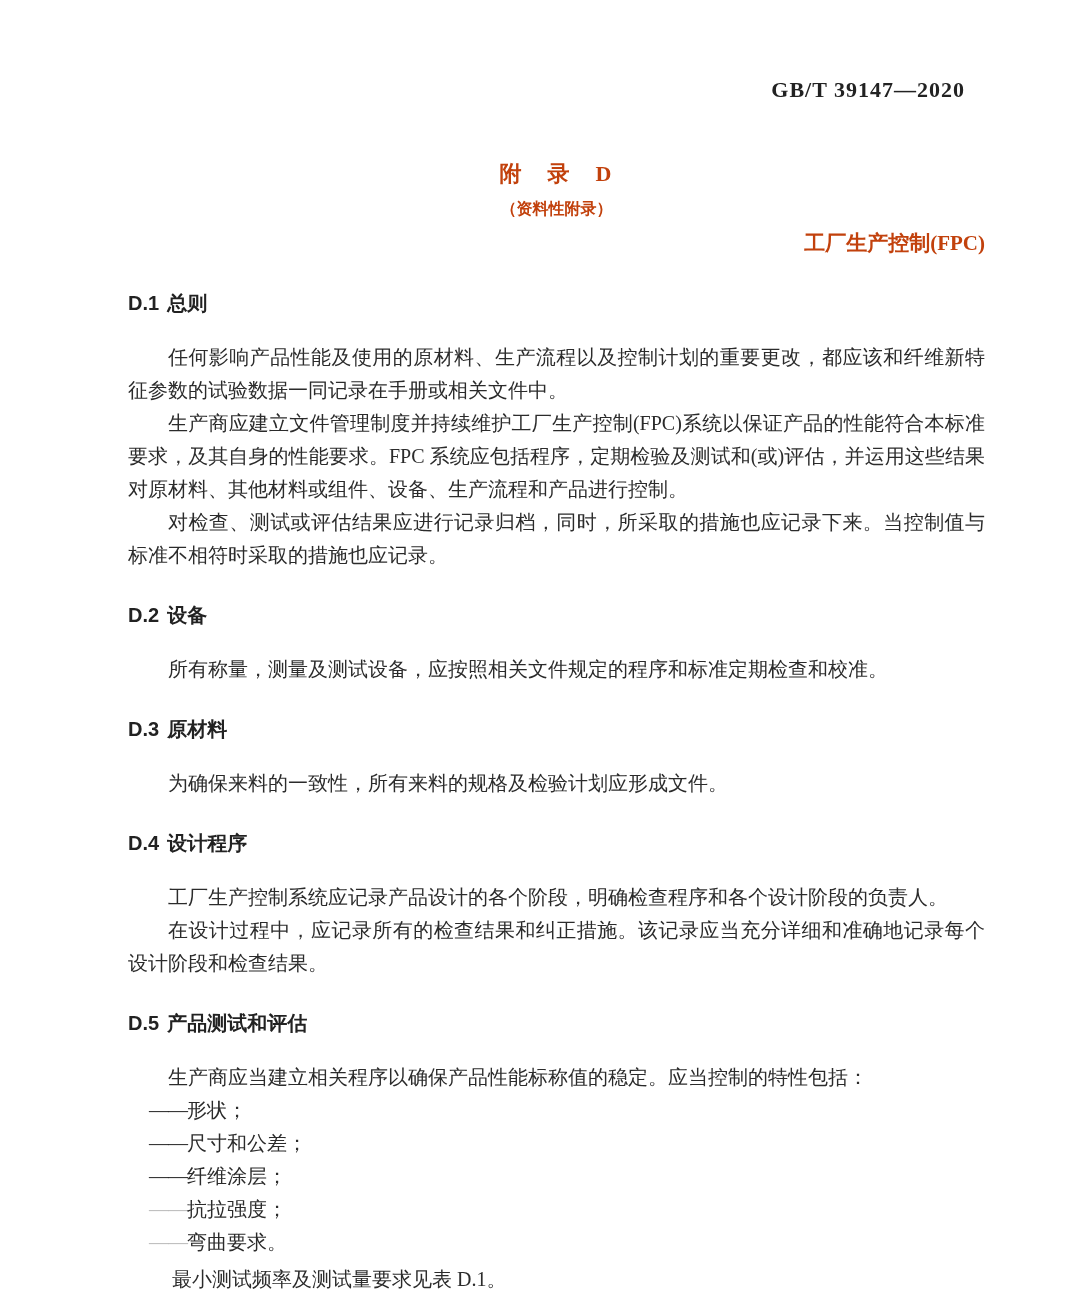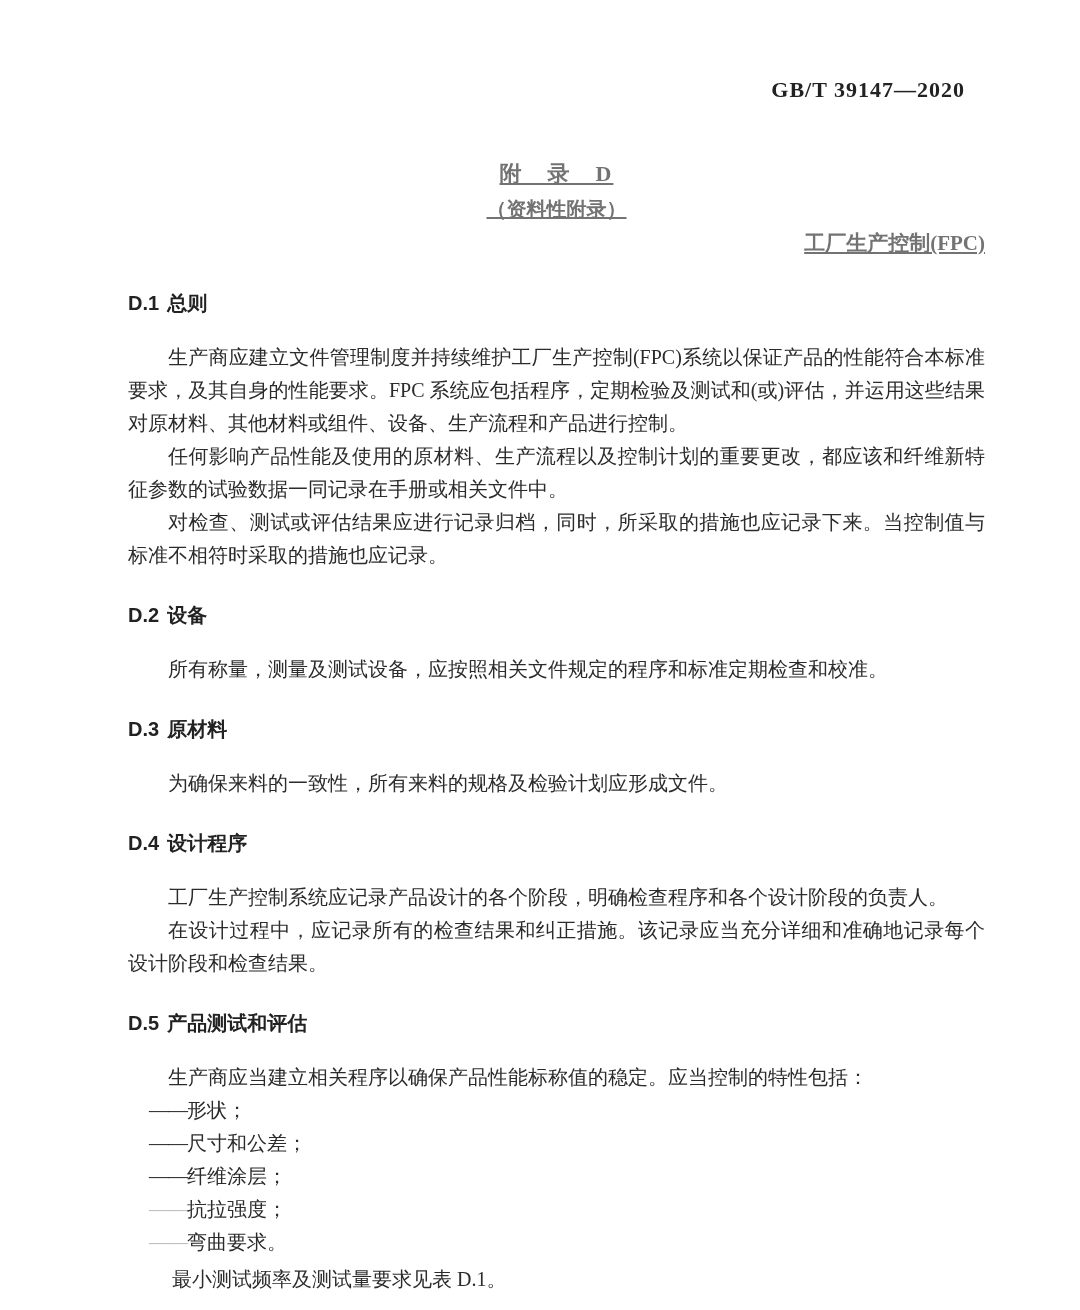--- a/index.html
+++ b/index.html
@@ -25,30 +25,29 @@
     font-weight: bold;
     font-size: 22px;
     letter-spacing: 1px;
     color: #222;
     line-height: 24px;
   }
   .appendix-title {
     margin-top: 54px;
     text-align: center;
     font-weight: bold;
-    color: #737373;
-    text-decoration: underline;
+    color: #c2410c;
   }
   .appendix-title .t1 {
     font-size: 22px;
     line-height: 36px;
     letter-spacing: 2px;
   }
   .appendix-title .t2 {
-    font-size: 20px;
+    font-size: 16px;
     line-height: 34px;
   }
   .appendix-title .t3 {
     font-size: 21px;
     line-height: 34px;
     text-align: right;
   }
   .section-heading {
     margin: 30px 0 25px 0;
     font-family: "Liberation Sans", "DejaVu Sans", sans-serif;
@@ -99,22 +98,22 @@
   <div class="appendix-title">
     <div class="t1">附　录　D</div>
     <div class="t2">（资料性附录）</div>
     <div class="t3">工厂生产控制(FPC)</div>
   </div>
 
   <div class="section">
     <div class="section-heading">
       <span class="sec-num">D.1</span><span>总则</span>
     </div>
+    <p class="para">任何影响产品性能及使用的原材料、生产流程以及控制计划的重要更改，都应该和纤维新特征参数的试验数据一同记录在手册或相关文件中。</p>
     <p class="para">生产商应建立文件管理制度并持续维护工厂生产控制(FPC)系统以保证产品的性能符合本标准要求，及其自身的性能要求。FPC 系统应包括程序，定期检验及测试和(或)评估，并运用这些结果对原材料、其他材料或组件、设备、生产流程和产品进行控制。</p>
-    <p class="para">任何影响产品性能及使用的原材料、生产流程以及控制计划的重要更改，都应该和纤维新特征参数的试验数据一同记录在手册或相关文件中。</p>
     <p class="para">对检查、测试或评估结果应进行记录归档，同时，所采取的措施也应记录下来。当控制值与标准不相符时采取的措施也应记录。</p>
   </div>
 
   <div class="section">
     <div class="section-heading">
       <span class="sec-num">D.2</span><span>设备</span>
     </div>
     <p class="para">所有称量，测量及测试设备，应按照相关文件规定的程序和标准定期检查和校准。</p>
   </div>
 

